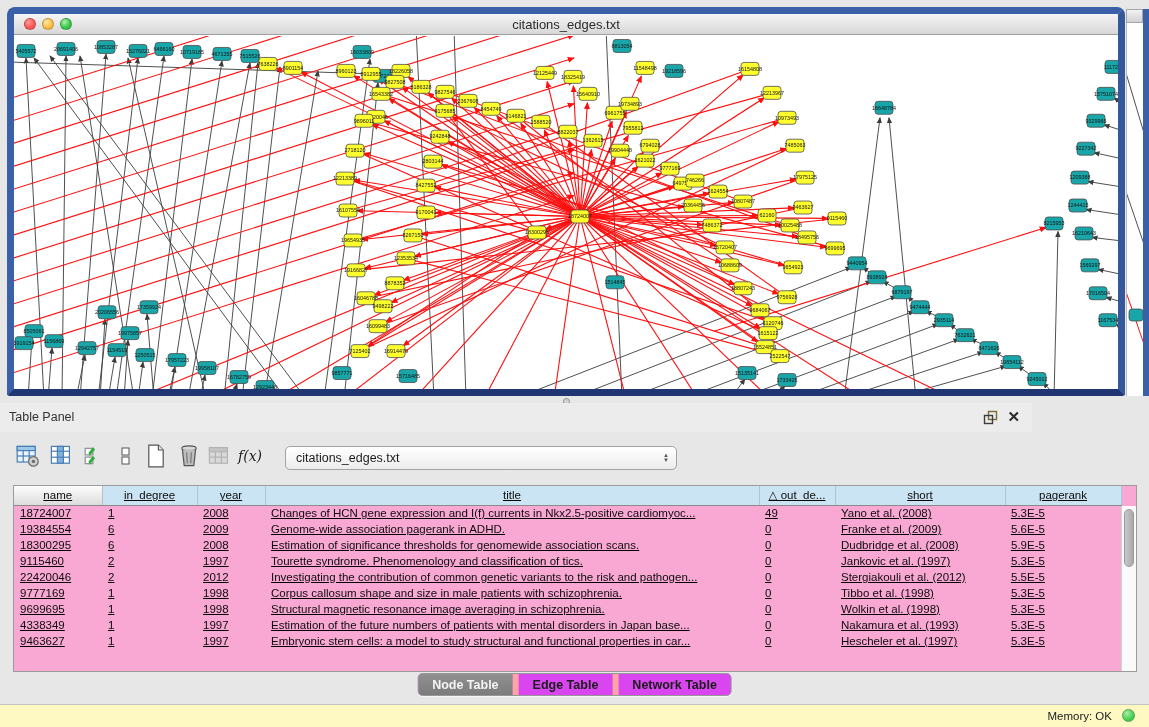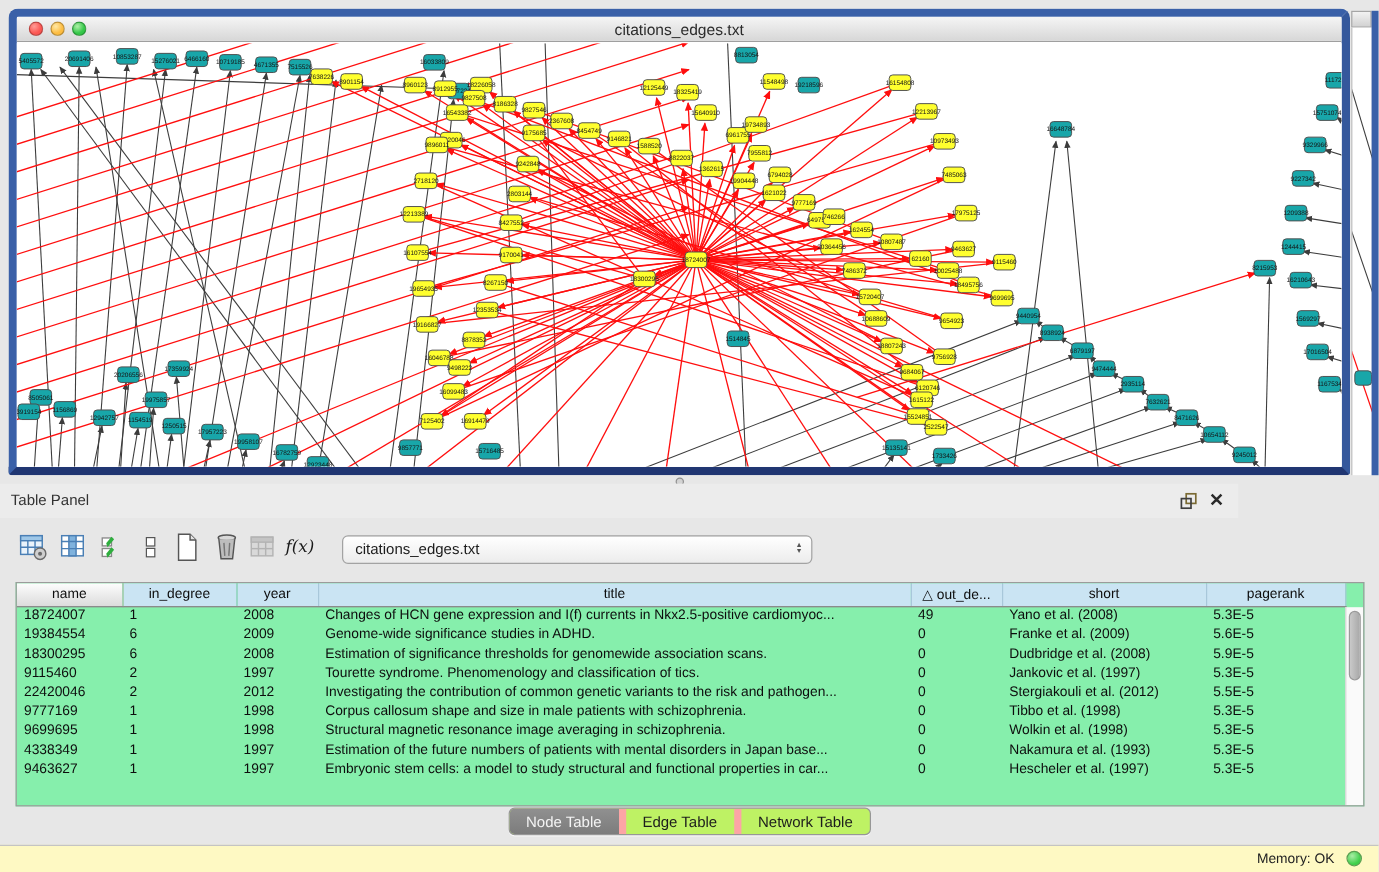--- a/index.html
+++ b/index.html
@@ -42,34 +42,34 @@
   #panel-body{position:absolute;left:0;top:432px;width:1149px;height:272px;background:#e7e7e7;}
   .tb-icon{position:absolute;top:10px;width:28px;height:28px;display:flex;align-items:center;
     justify-content:center;cursor:pointer;}
   #dd{position:absolute;left:285px;top:14px;width:392px;height:24px;border:1px solid #a3a3a3;
     border-radius:5px;background:linear-gradient(#ffffff,#ececec);display:flex;align-items:center;cursor:pointer;}
   #dd .dd-label{flex:1;padding-left:10px;font-size:12.5px;color:#1c1c1c;}
   #dd .dd-arrows{width:20px;display:flex;flex-direction:column;align-items:center;color:#555;
     font-size:6px;line-height:5px;}
 
   #table-wrap{position:absolute;left:13px;top:53px;width:1124px;height:187px;border:1px solid #9b9b9b;
-    background:#86efac;overflow:hidden;}
+    background:#f9a8d4;overflow:hidden;text-decoration:underline;}
   #data-table{border-collapse:collapse;table-layout:fixed;width:1107px;font-size:11.5px;color:#0d0d0d;}
   #data-table th{height:19px;font-weight:normal;text-align:center;
     background:#cae4f3;border-right:1px solid #a8c7da;border-bottom:1px solid #8b8b8b;
     overflow:hidden;white-space:nowrap;}
   #data-table th.first{background:linear-gradient(#fdfdfd,#dcdcdc);border-right:1px solid #bdbdbd;}
   #data-table td{height:16px;padding:0 0 0 6px;white-space:nowrap;overflow:hidden;}
   #vscroll{position:absolute;right:0;top:20px;bottom:0;width:15px;background:#fafafa;border-left:1px solid #d4d4d4;}
   #vthumb{position:absolute;left:2px;top:3px;width:10px;height:58px;border-radius:6px;
     background:linear-gradient(90deg,#c9c9c9,#a9a9a9);border:1px solid #9a9a9a;cursor:pointer;}
 
   #seg-tabs{position:absolute;left:50%;top:241px;transform:translateX(-50%);display:inline-flex;
-    border:1px solid #979797;border-radius:5px;overflow:hidden;background:#bef264;height:23px;
-    box-shadow:0 1px 0 rgba(255,255,255,.7);}
+    border:1px solid #979797;border-radius:5px;overflow:hidden;background:#d946ef;height:23px;
+    box-shadow:0 1px 0 rgba(255,255,255,.7);font-weight:bold;}
   .seg{padding:0 14px;line-height:22px;font-size:12.5px;color:#1c1c1c;cursor:pointer;border-left:6px solid #fca5a5;}
   .seg:first-child{border-left:none;}
   .seg.selected{background:linear-gradient(#909090,#7c7c7c);color:#f4f4f4;}
 
   
   #status-bar{position:absolute;left:0;top:704px;width:1149px;height:23px;background:#fef9c3;
     border-top:1px solid #c4c4c4;}
   #mem-label{position:absolute;right:37px;top:5px;font-size:11.5px;color:#222;}
   #mem-dot{position:absolute;right:14px;top:4px;width:13px;height:13px;border-radius:50%;
     background:radial-gradient(circle at 35% 30%,#a9eda5,#3ecf4a 65%);border:1px solid #5a9e52;}
@@ -667,21 +667,21 @@
               <td>2008</td>
               <td>Changes of HCN gene expression and I(f) currents in Nkx2.5-positive cardiomyoc...</td>
               <td>49</td>
               <td>Yano et al. (2008)</td>
               <td>5.3E-5</td>
             </tr>
             <tr>
               <td>19384554</td>
               <td>6</td>
               <td>2009</td>
-              <td>Genome-wide significance studies in ADHD.</td>
+              <td>Genome-wide association pagerank in ADHD.</td>
               <td>0</td>
               <td>Franke et al. (2009)</td>
               <td>5.6E-5</td>
             </tr>
             <tr>
               <td>18300295</td>
               <td>6</td>
               <td>2008</td>
               <td>Estimation of significance thresholds for genomewide association scans.</td>
               <td>0</td>

